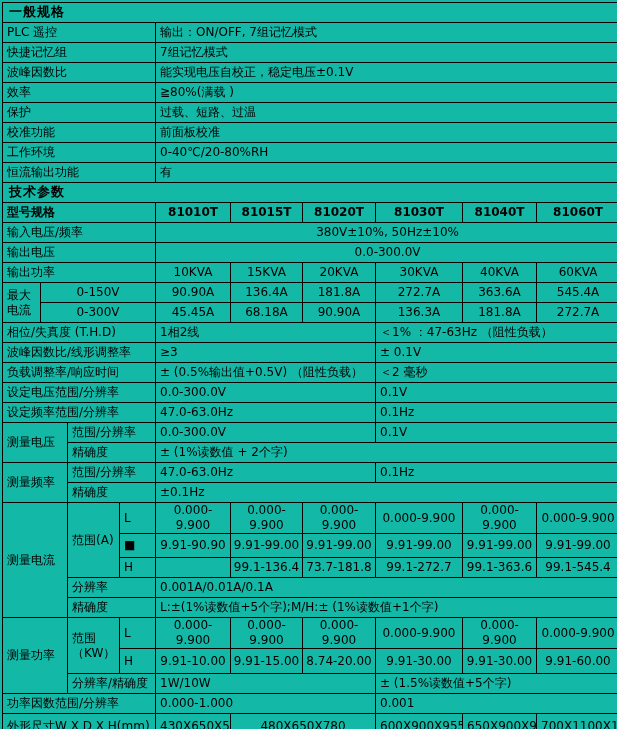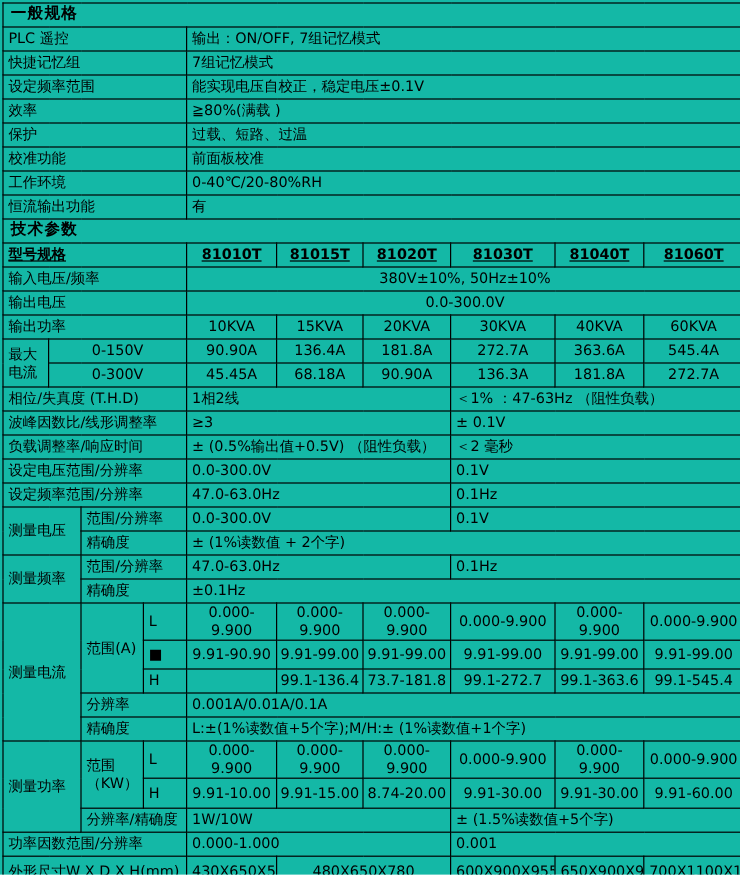--- a/index.html
+++ b/index.html
@@ -31,21 +31,20 @@
     line-height: 1.25;
     text-align: left;
   }
   table.spec td.c {
     text-align: center;
     padding: 0 1px;
     margin-top: 38px;
   }
   table.spec td.b {
     font-weight: bold;
-    text-decoration: underline;
   }
   table.spec td.hd {
     font-weight: bold;
     font-size: 13px;
     padding: 0 6px;
     letter-spacing: 1px;
   }
 </style>
 </head>
 <body>
@@ -70,21 +69,21 @@
         </tr>
         <tr style="height: 20px;">
           <td colspan="4">PLC 遥控</td>
           <td colspan="6">输出：ON/OFF, 7组记忆模式</td>
         </tr>
         <tr style="height: 20px;">
           <td colspan="4">快捷记忆组</td>
           <td colspan="6">7组记忆模式</td>
         </tr>
         <tr style="height: 20px;">
-          <td colspan="4">设定频率范围</td>
+          <td colspan="4">波峰因数比</td>
           <td colspan="6">能实现电压自校正，稳定电压±0.1V</td>
         </tr>
         <tr style="height: 20px;">
           <td colspan="4">效率</td>
           <td colspan="6">≧80%(满载 )</td>
         </tr>
         <tr style="height: 20px;">
           <td colspan="4">保护</td>
           <td colspan="6">过载、短路、过温</td>
         </tr>

